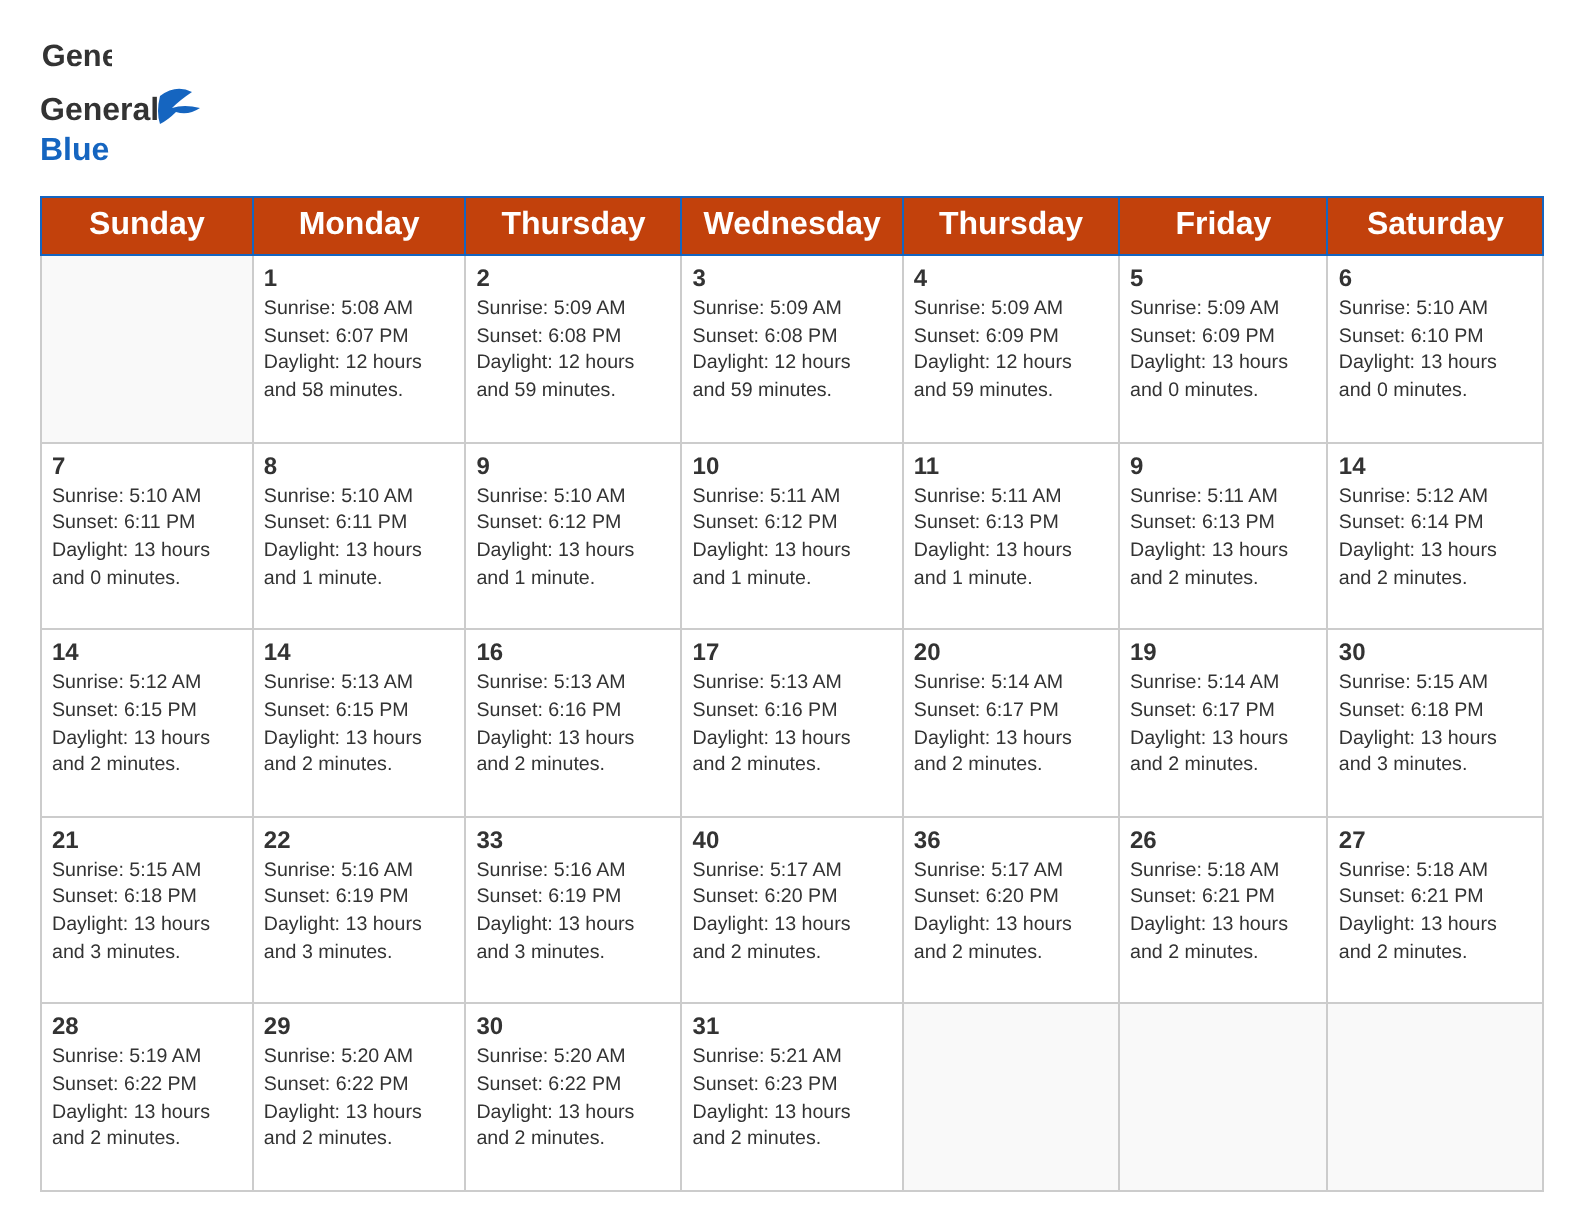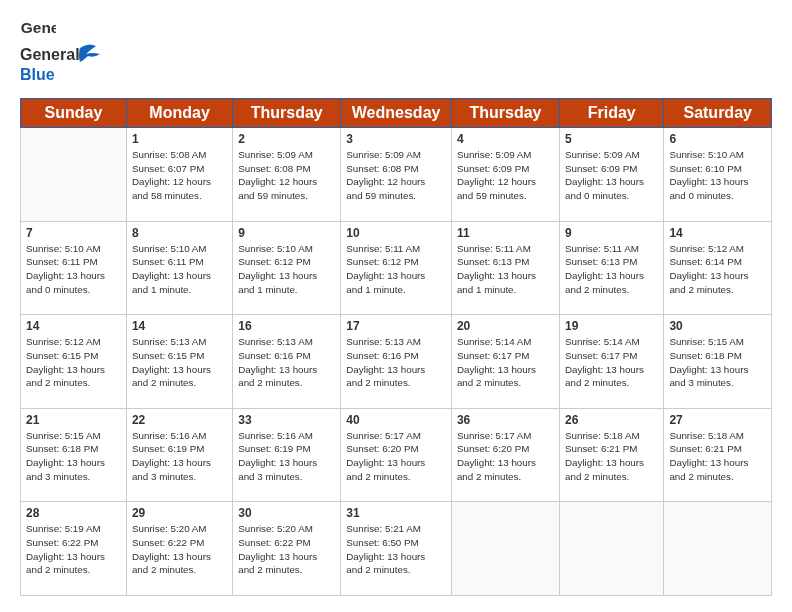--- a/index.html
+++ b/index.html
@@ -339,21 +339,21 @@
           <td>
             <span class="day-num">30</span>
             <div class="day-info" style="white-space: pre-line;">Sunrise: 5:20 AM
 Sunset: 6:22 PM
 Daylight: 13 hours
 and 2 minutes.</div>
           </td>
           <td>
             <span class="day-num">31</span>
             <div class="day-info" style="white-space: pre-line;">Sunrise: 5:21 AM
-Sunset: 6:50 PM
+Sunset: 6:23 PM
 Daylight: 13 hours
 and 2 minutes.</div>
           </td>
           <td class="empty-cell"></td>
           <td class="empty-cell"></td>
           <td class="empty-cell"></td>
         </tr>
       </tbody>
   </table>
 </div>

